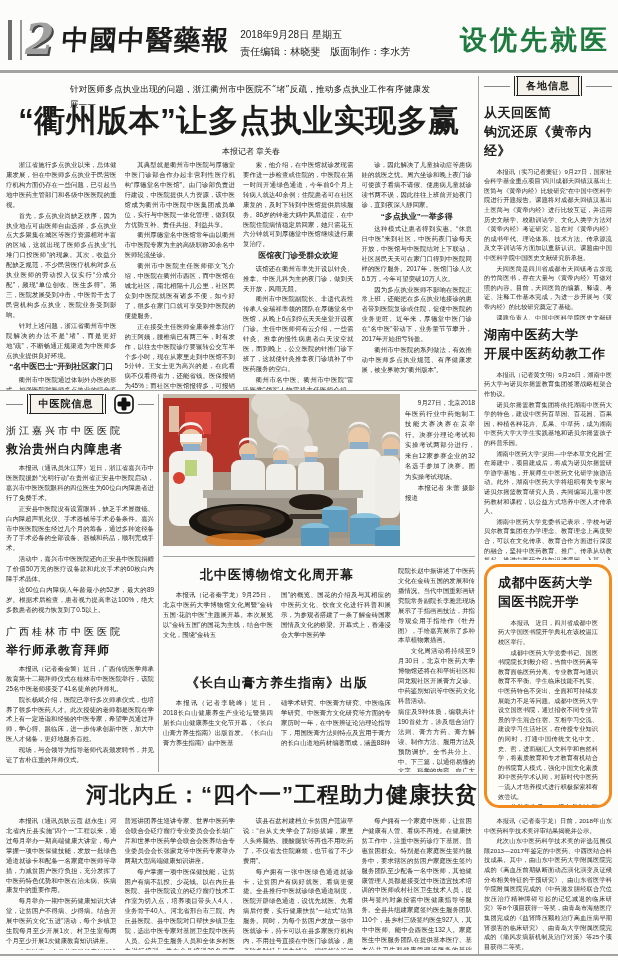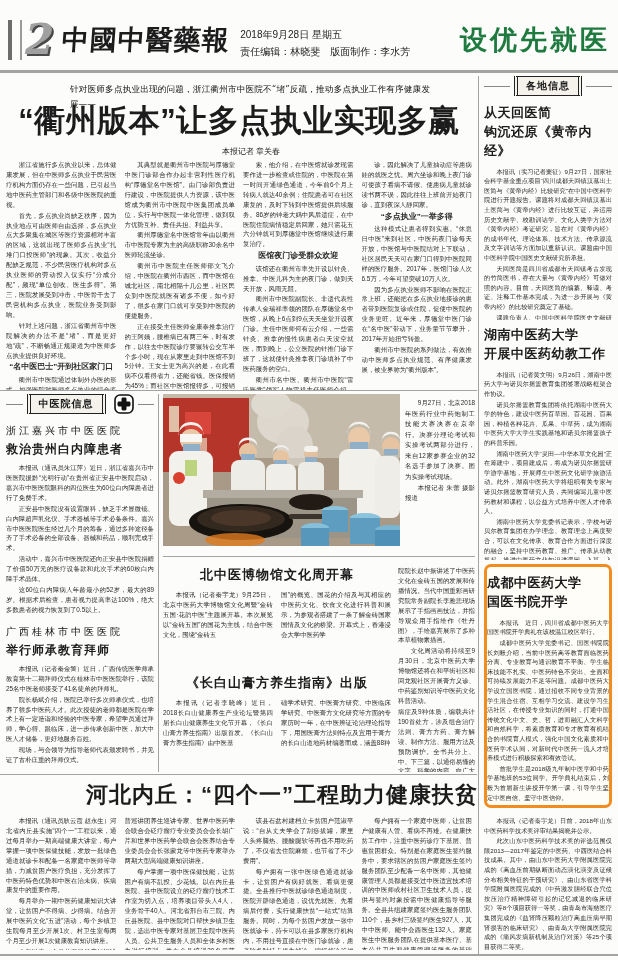--- a/index.html
+++ b/index.html
@@ -44,21 +44,21 @@
   .midhead{text-align:center;font-size:13px;font-weight:700;letter-spacing:1px;margin:2px 0 6px 0;}
   .colC{left:398px;top:566px;width:77px;height:206px;overflow:hidden;}
   
   .bothead{left:0;top:780px;width:478px;text-align:right;font-size:22px;font-weight:900;letter-spacing:1px;}
   .botcols{left:6px;top:816px;width:466px;height:134px;}
   
   .rail{left:484px;top:76px;width:128px;height:880px;overflow:hidden;}
   .railart{position:absolute;left:0;width:128px;overflow:hidden;}
   .railhead{font-size:13px;font-weight:900;line-height:1.45;letter-spacing:0.5px;margin:0 0 6px 0;}
   .rail .bt{font-size:6.2px;}
-  .orangebox{border:3px solid #f28c1f;border-radius:7px;padding:7px 0;background:#fffdf8;box-sizing:border-box;}
+  .orangebox{border:3px solid #f28c1f;border-radius:15px;padding:7px 11px;background:#fffdf8;box-sizing:border-box;}
   .crossicon{display:inline-block;vertical-align:middle;margin-left:4px;}
 </style>
 </head>
 <body>
 
 <div class="page">
 
   <div class="abs mast">
     <div class="pagenum">
       <span class="bars"></span>

